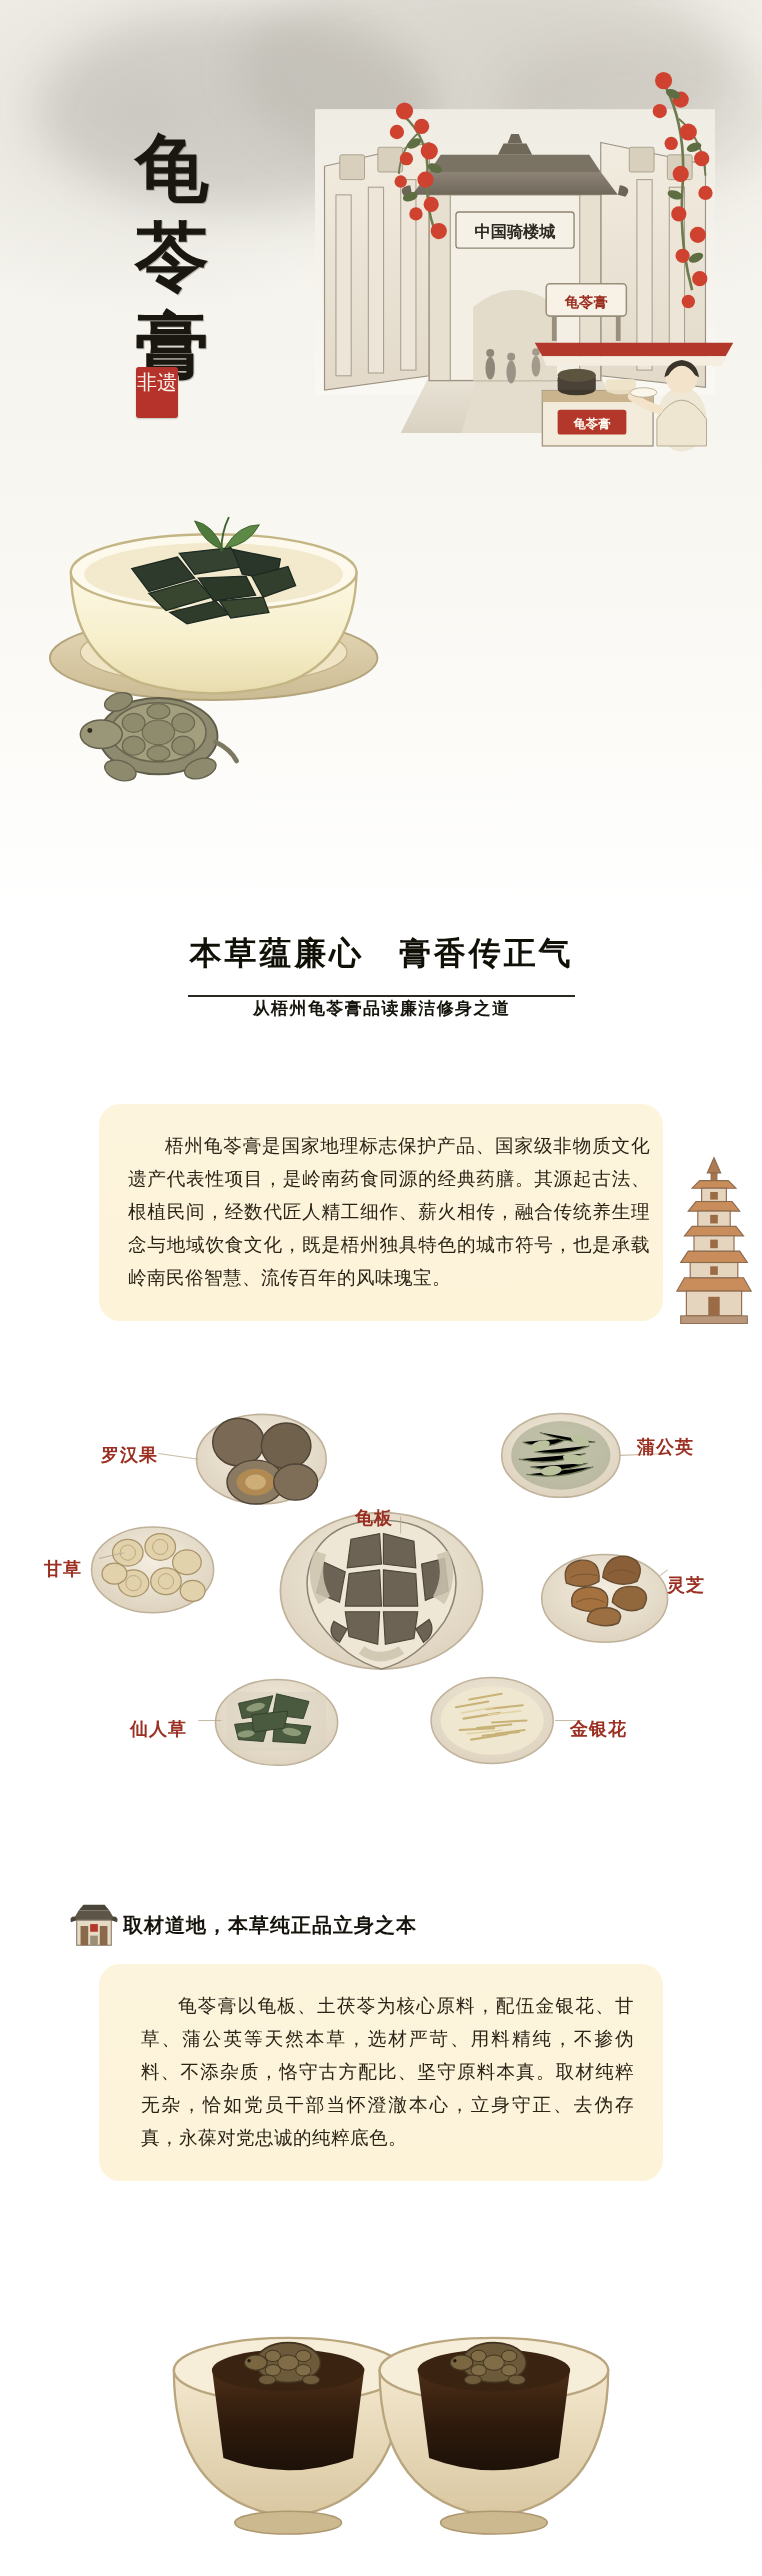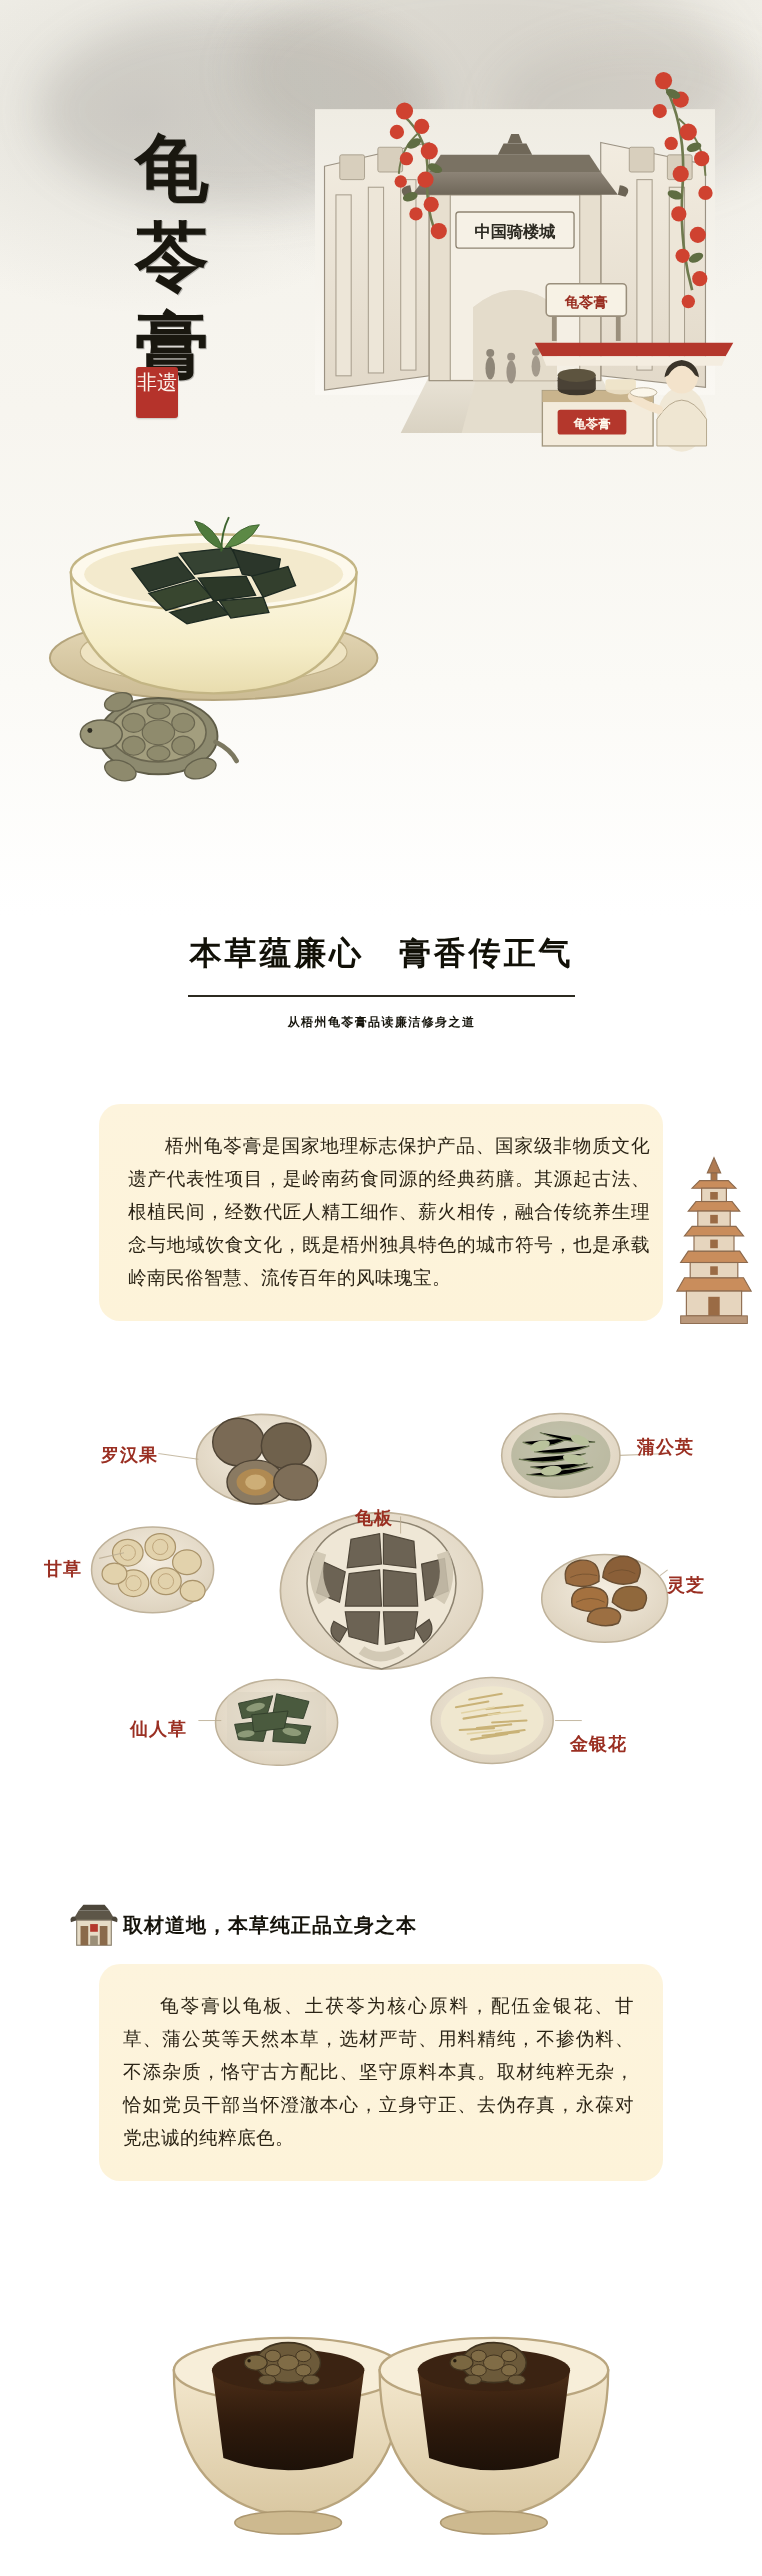--- a/index.html
+++ b/index.html
@@ -119,24 +119,23 @@
     letter-spacing: 2.9px;
     color: #111007;
   }
   .headline-rule {
     width: 387px;
     height: 1.9px;
     background: #2c2a20;
     margin: 19px auto 0 auto;
   }
   .headline-sub {
-    margin-top: 17px;
     font-family: "DejaVu Serif", "Liberation Serif", serif;
     font-weight: 700;
-    font-size: 12px;
+    font-size: 17px;
     letter-spacing: 1.4px;
     color: #16150d;
   }
 
   
   .intro-card {
     position: absolute;
     left: 99px;
     top: 1104px;
     width: 564px;
@@ -208,21 +207,21 @@
   }
 
   
   .body-card {
     position: absolute;
     left: 99px;
     top: 1964px;
     width: 564px;
     background: linear-gradient(180deg, #fdf4dd 0%, #fdf3d9 100%);
     border-radius: 21px;
-    padding: 25px 29px 27px 24px;
+    padding: 25px 29px 27px 42px;
   }
   .body-text {
     font-family: "DejaVu Serif", "Liberation Serif", serif;
     font-size: 18.6px;
     line-height: 33px;
     color: #2b2416;
     text-indent: 37px;
     text-align: justify;
     letter-spacing: 0.4px;
   }
@@ -664,21 +663,21 @@
         <path d="M582 336 L610 336"></path>
       </g>
     </svg>
 
     <div class="ing-label" style="left:101px; top:23px;">罗汉果</div>
     <div class="ing-label" style="left:637px; top:15px;">蒲公英</div>
     <div class="ing-label" style="left:44px;  top:137px;">甘草</div>
     <div class="ing-label" style="left:355px; top:86px;">龟板</div>
     <div class="ing-label" style="left:667px; top:153px;">灵芝</div>
     <div class="ing-label" style="left:130px; top:297px;">仙人草</div>
-    <div class="ing-label" style="left:570px; top:312px;">金银花</div>
+    <div class="ing-label" style="left:570px; top:297px;">金银花</div>
   </div>
 
   <div class="banner">
     <div class="banner-icon">
       <svg width="50" height="50" viewBox="0 0 52 52">
         <path d="M4 20 L48 20 L42 10 L10 10 Z" fill="#5d5648"></path>
         <path d="M10 10 L42 10 L37 4 L15 4 Z" fill="#4c463a"></path>
         <rect x="8" y="20" width="36" height="26" fill="#e6dcc6" stroke="#8d8371" stroke-width="1.2"></rect>
         <rect x="12" y="26" width="8" height="20" fill="#8a6a4a"></rect>
         <rect x="32" y="26" width="8" height="20" fill="#8a6a4a"></rect>

